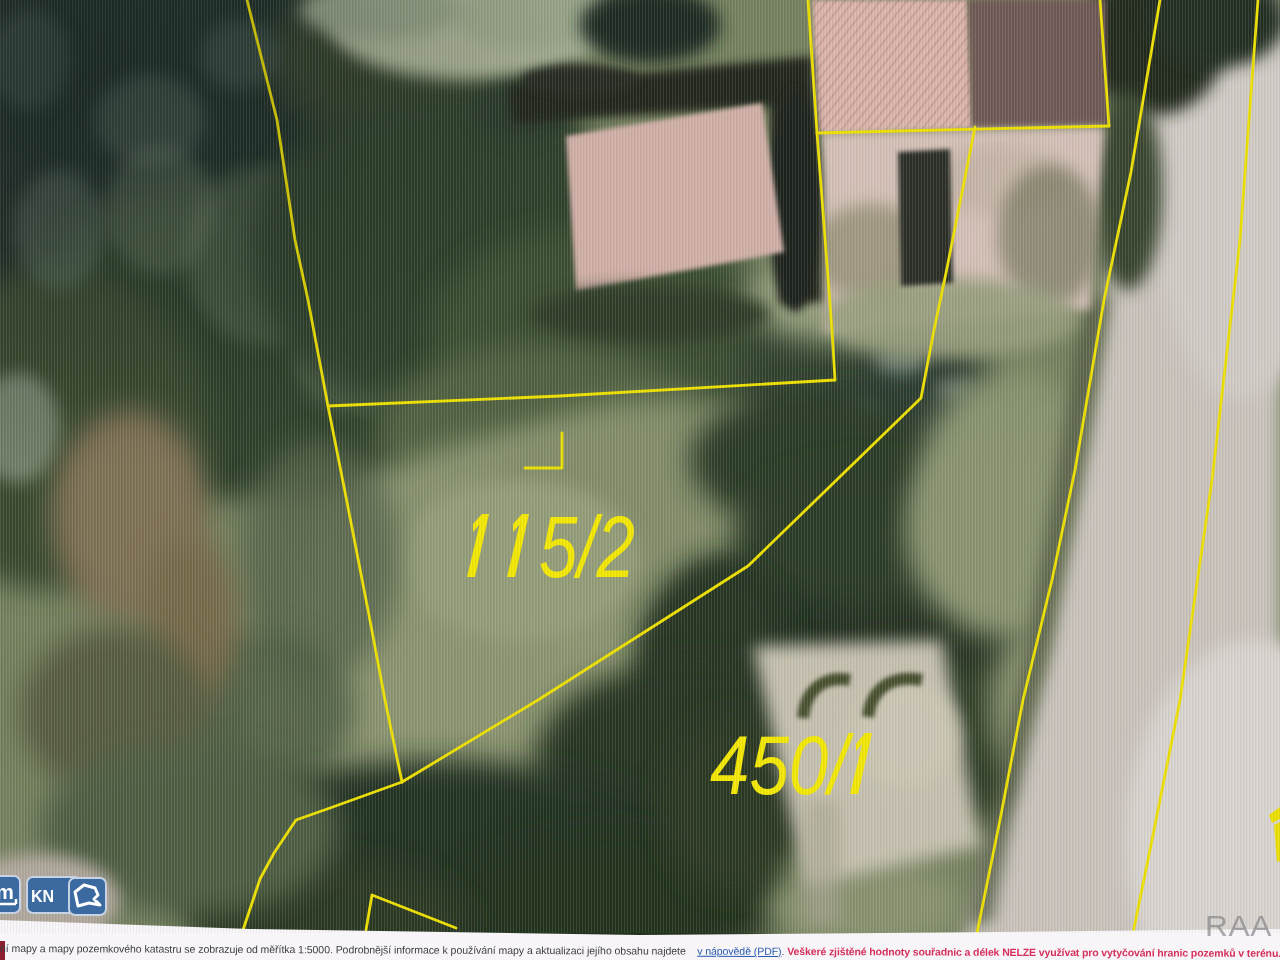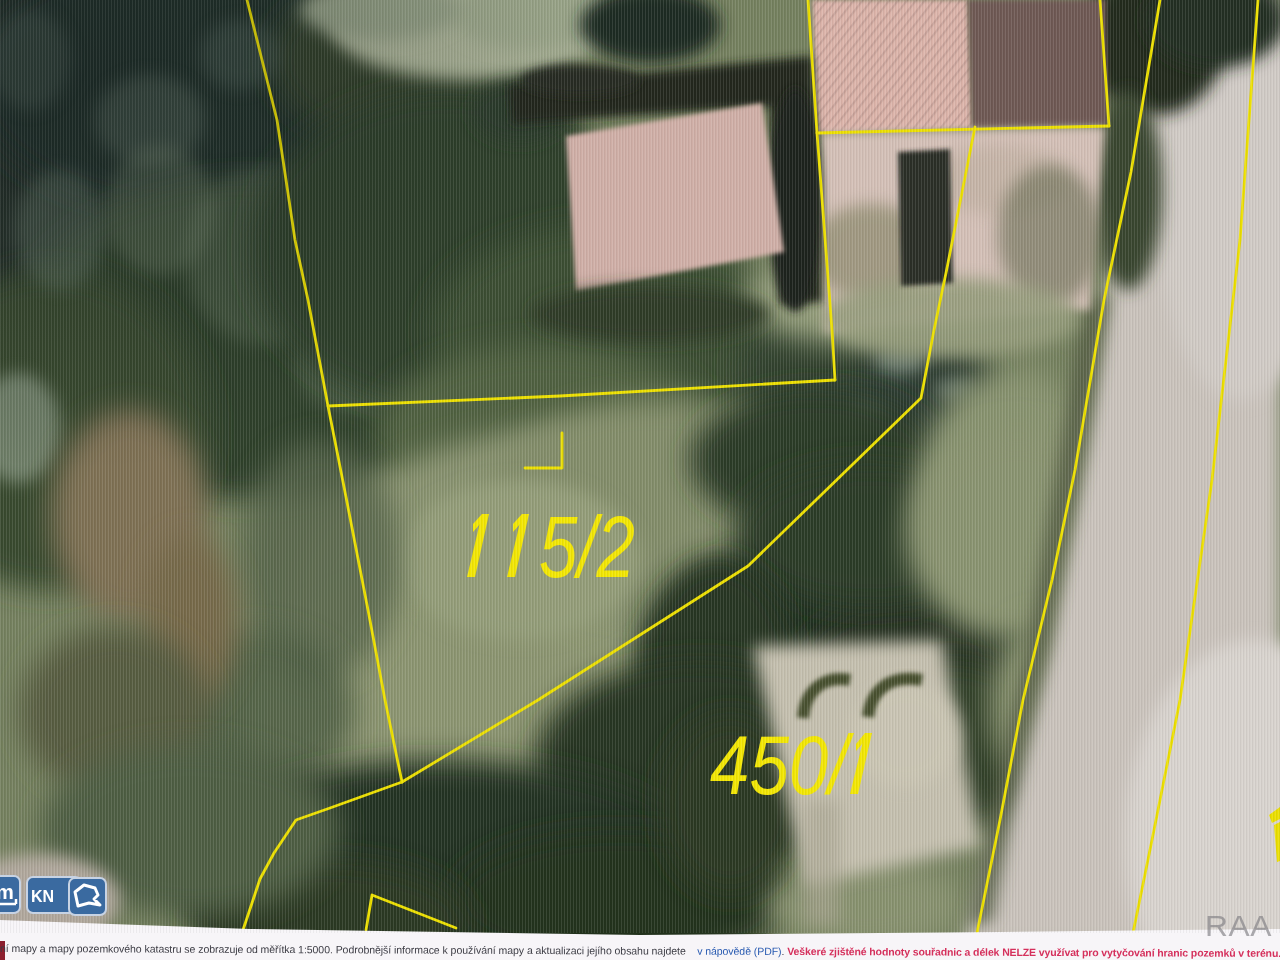--- a/index.html
+++ b/index.html
@@ -4,21 +4,21 @@
 <style>
 html,body{margin:0;padding:0;background:#fff;}
 #page{position:relative;width:1280px;height:960px;overflow:hidden;background:#fff;font-family:"Liberation Sans",sans-serif;}
 #stripes{position:absolute;left:0;top:0;width:1280px;height:933px;
  background:repeating-linear-gradient(90deg, rgba(255,255,255,0.11) 0px, rgba(255,255,255,0.11) 1px, rgba(25,25,25,0.05) 1px, rgba(25,25,25,0.05) 2px, rgba(255,255,255,0) 2px, rgba(255,255,255,0) 3px);
  pointer-events:none;}
 #vignette{position:absolute;left:0;top:0;width:1280px;height:933px;
  background:radial-gradient(ellipse 820px 640px at 6% 8%, rgba(8,14,22,0.27), rgba(0,0,0,0) 62%);
  pointer-events:none;}
 .bartext{position:absolute;top:942px;left:0px;white-space:nowrap;font-size:10.5px;color:#3c3c44;letter-spacing:-0.05px;transform:rotate(0.22deg);transform-origin:0 0;}
-.bartext .lnk{color:#2759b0;}
+.bartext .lnk{color:#2759b0;text-decoration:underline;}
 .bartext .red{color:#d5305c;font-weight:bold;letter-spacing:-0.12px;}
 .btn{position:absolute;background:#3a6aa0;border:2px solid rgba(235,238,245,0.8);border-radius:7px;color:#fff;box-sizing:border-box;}
 #raa{position:absolute;left:1205px;top:909px;font-size:30px;color:rgba(128,126,131,0.65);letter-spacing:0.5px;transform:scaleX(1.06);transform-origin:0 0;}
 </style>
 </head>
 <body>
 <div id="page">
 
 <svg width="1280" height="960" viewBox="0 0 1280 960" style="position:absolute;left:0;top:0">
  <defs>

